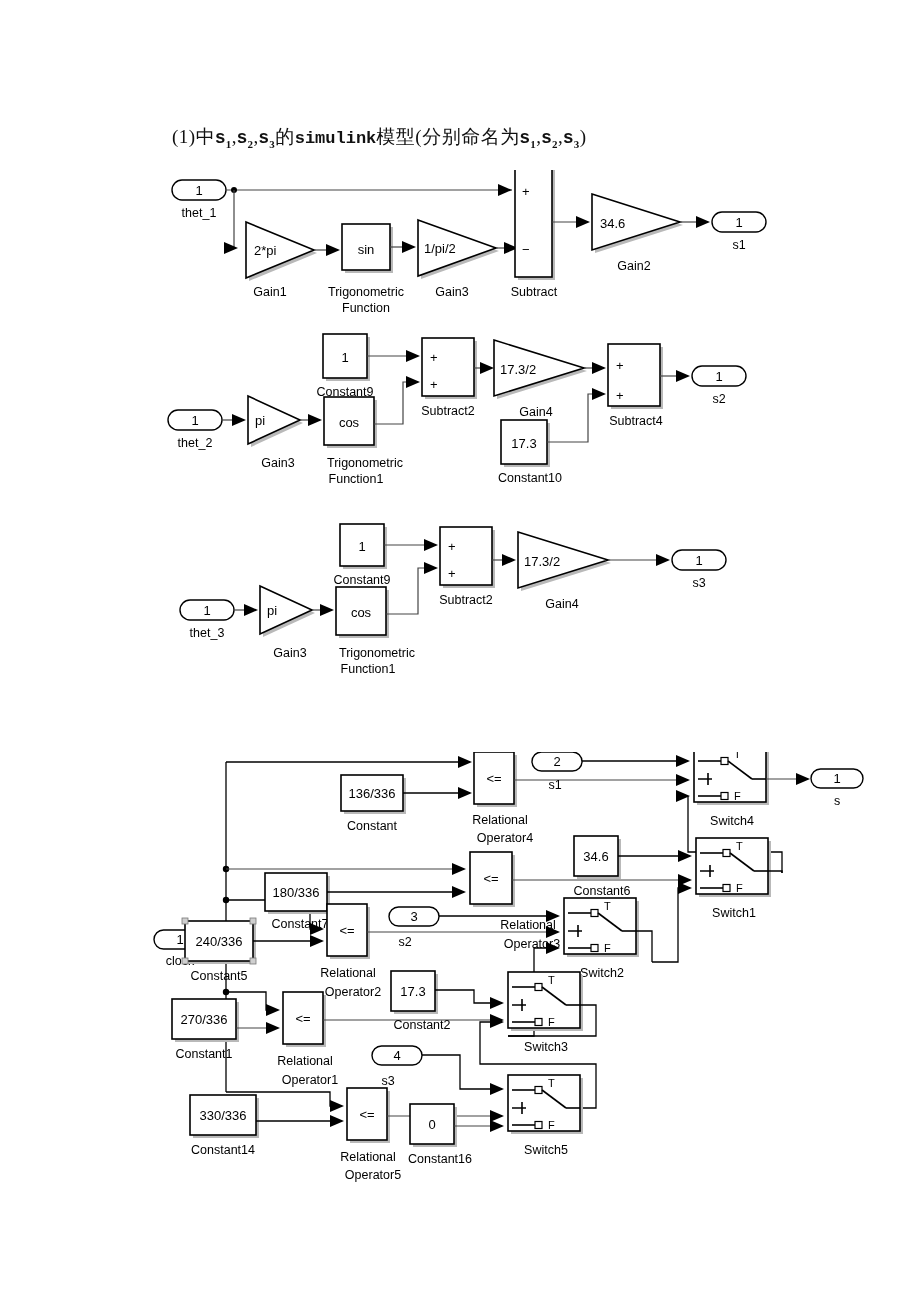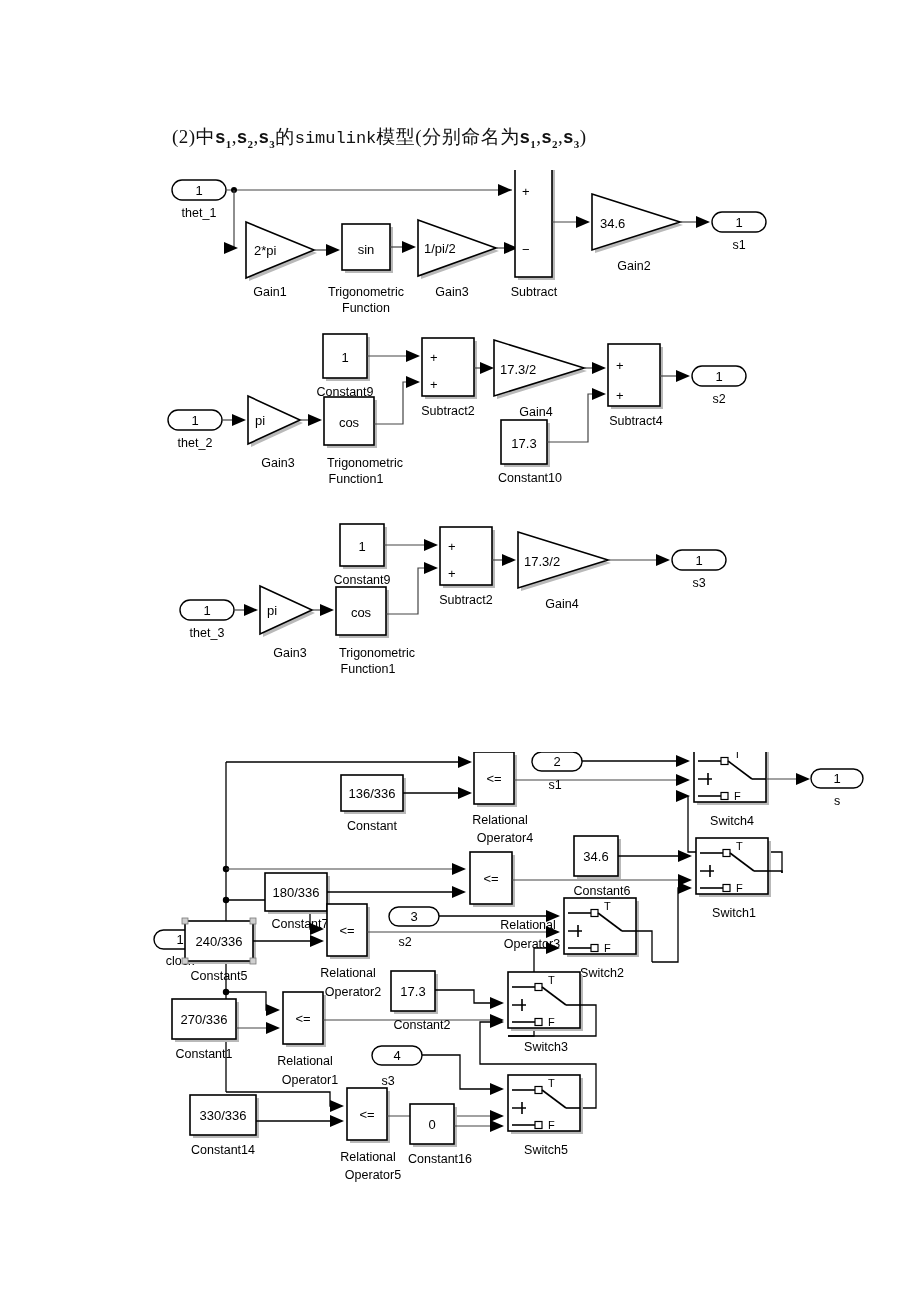--- a/index.html
+++ b/index.html
@@ -5,21 +5,21 @@
   html,body{margin:0;padding:0;background:#fff;}
   body{width:920px;height:1302px;position:relative;
        font-family:"Liberation Sans","DejaVu Sans",sans-serif;color:#000;}
   .page{position:relative;width:920px;height:1302px;overflow:hidden;background:#fff;}
   .heading{position:absolute;font-family:"Liberation Serif","DejaVu Serif",serif;
            font-size:19px;letter-spacing:.5px;white-space:nowrap;color:#111;}
   .heading .mono{font-family:"Liberation Sans","DejaVu Sans",sans-serif;
                  font-weight:bold;font-size:18px;}
   .heading sub{font-size:11px;font-weight:bold;}
   .heading .sl{font-family:"Liberation Mono","DejaVu Sans Mono",monospace;
-               font-size:17px;letter-spacing:0px;}
+               font-size:17px;letter-spacing:0px;font-weight:bold;}
   svg{position:absolute;display:block;}
   svg text{font-family:"Liberation Sans","DejaVu Sans",sans-serif;fill:#000;}
   .bt{font-size:13px;}      
   .lb{font-size:12.5px;}    
   .sm{font-size:11px;}
   .blk{fill:#fff;stroke:#000;stroke-width:1.6;}
   .shadow{fill:#b9b9b9;stroke:none;}
   .wire{stroke:#444;stroke-width:1.2;fill:none;}
   .wireb{stroke:#000;stroke-width:1.3;fill:none;}
   .arrow{fill:#000;stroke:none;}
@@ -29,21 +29,21 @@
   .swl{stroke:#000;stroke-width:1.6;fill:none;}
   .hnd{fill:#fff;stroke:#000;stroke-width:1.2;}
   .selh{fill:#cfcfcf;stroke:#777;stroke-width:.8;}
 </style>
 </head>
 <body>
 
 <div class="page">
 
   <div class="heading" style="left:172px;top:124px;">
-    <span>(2)中</span><span class="mono">s</span><sub>1</sub><span>,</span><span class="mono">s</span><sub>2</sub><span>,</span><span class="mono">s</span><sub>3</sub><span>的</span><span class="sl">simulink</span><span>模型(分别命名为</span><span class="mono">s</span><sub>1</sub><span>,</span><span class="mono">s</span><sub>2</sub><span>,</span><span class="mono">s</span><sub>3</sub><span>)</span>
+    <span>(1)中</span><span class="mono">s</span><sub>1</sub><span>,</span><span class="mono">s</span><sub>2</sub><span>,</span><span class="mono">s</span><sub>3</sub><span>的</span><span class="sl">simulink</span><span>模型(分别命名为</span><span class="mono">s</span><sub>1</sub><span>,</span><span class="mono">s</span><sub>2</sub><span>,</span><span class="mono">s</span><sub>3</sub><span>)</span>
   </div>
 
   <svg style="left:160px;top:170px;" width="620" height="150" viewBox="0 0 620 150">
 
     <g>
       <rect class="port" x="12" y="10" width="54" height="20" rx="10"></rect>
       <text class="bt" x="39" y="25" text-anchor="middle">1</text>
       <text class="lb" x="39" y="47" text-anchor="middle">thet_1</text>
     </g>
 

